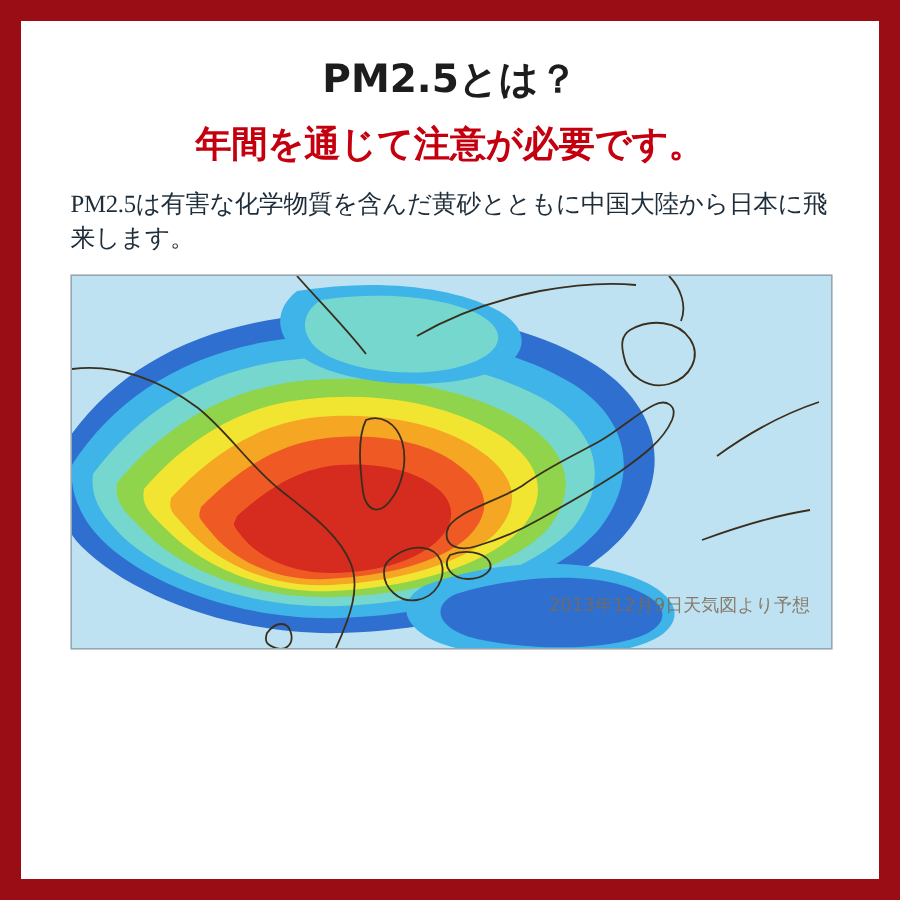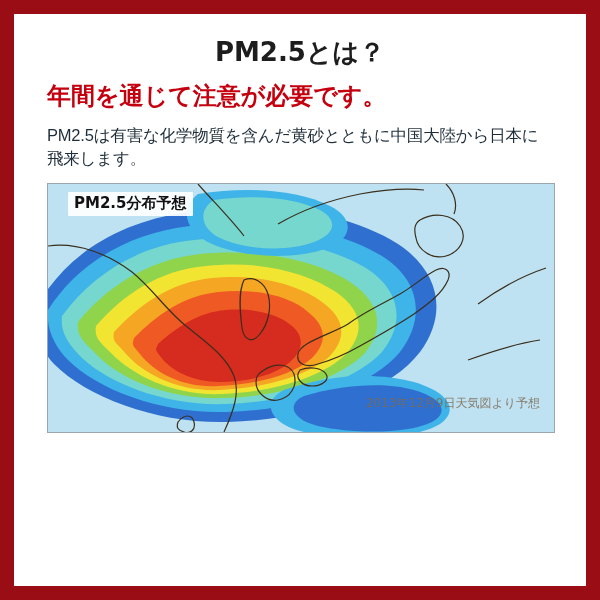--- a/index.html
+++ b/index.html
@@ -52,34 +52,34 @@
     text-align: center;
     color: #1d1d1d;
     font-weight: bold;
     font-size: 26px;
     letter-spacing: 0px;
     margin: 4px 0 10px 0;
     font-family: "DejaVu Sans", sans-serif;
   }
 
   .subtitle {
-    text-align: left;
+    text-align: center;
     color: #c4000f;
     font-weight: bold;
     font-size: 24px;
     margin: 0 0 12px 0;
     font-family: "DejaVu Sans", sans-serif;
     white-space: nowrap;
   }
 
   .body-text {
     color: #1e2d3a;
     font-size: 16.5px;
     line-height: 1.42;
-    font-family: Liberation Sans, sans-serif;
+    font-family: Liberation Serif, serif;
     letter-spacing: -0.2px;
   }
   .body-text p {
     margin: 0;
   }
 
   
   .map-wrap {
     position: relative;
     margin-top: 12px;
@@ -179,18 +179,17 @@
 
             <path d="M230,40 C254,26 282,16 312,10 C334,6 356,4 376,6"></path>
 
             <path d="M150,0 C164,16 182,34 196,52"></path>
             <path d="M430,120 C452,104 474,92 498,84"></path>
             <path d="M420,176 C442,168 466,160 492,156"></path>
           </g>
         </g>
       </svg>
 
-      <div class="map-label">PM2.5分布予想</div>
       <div class="map-credit">2013年12月9日天気図より予想</div>
     </div>
 
   </div>
 </div>
 
 </body></html>

